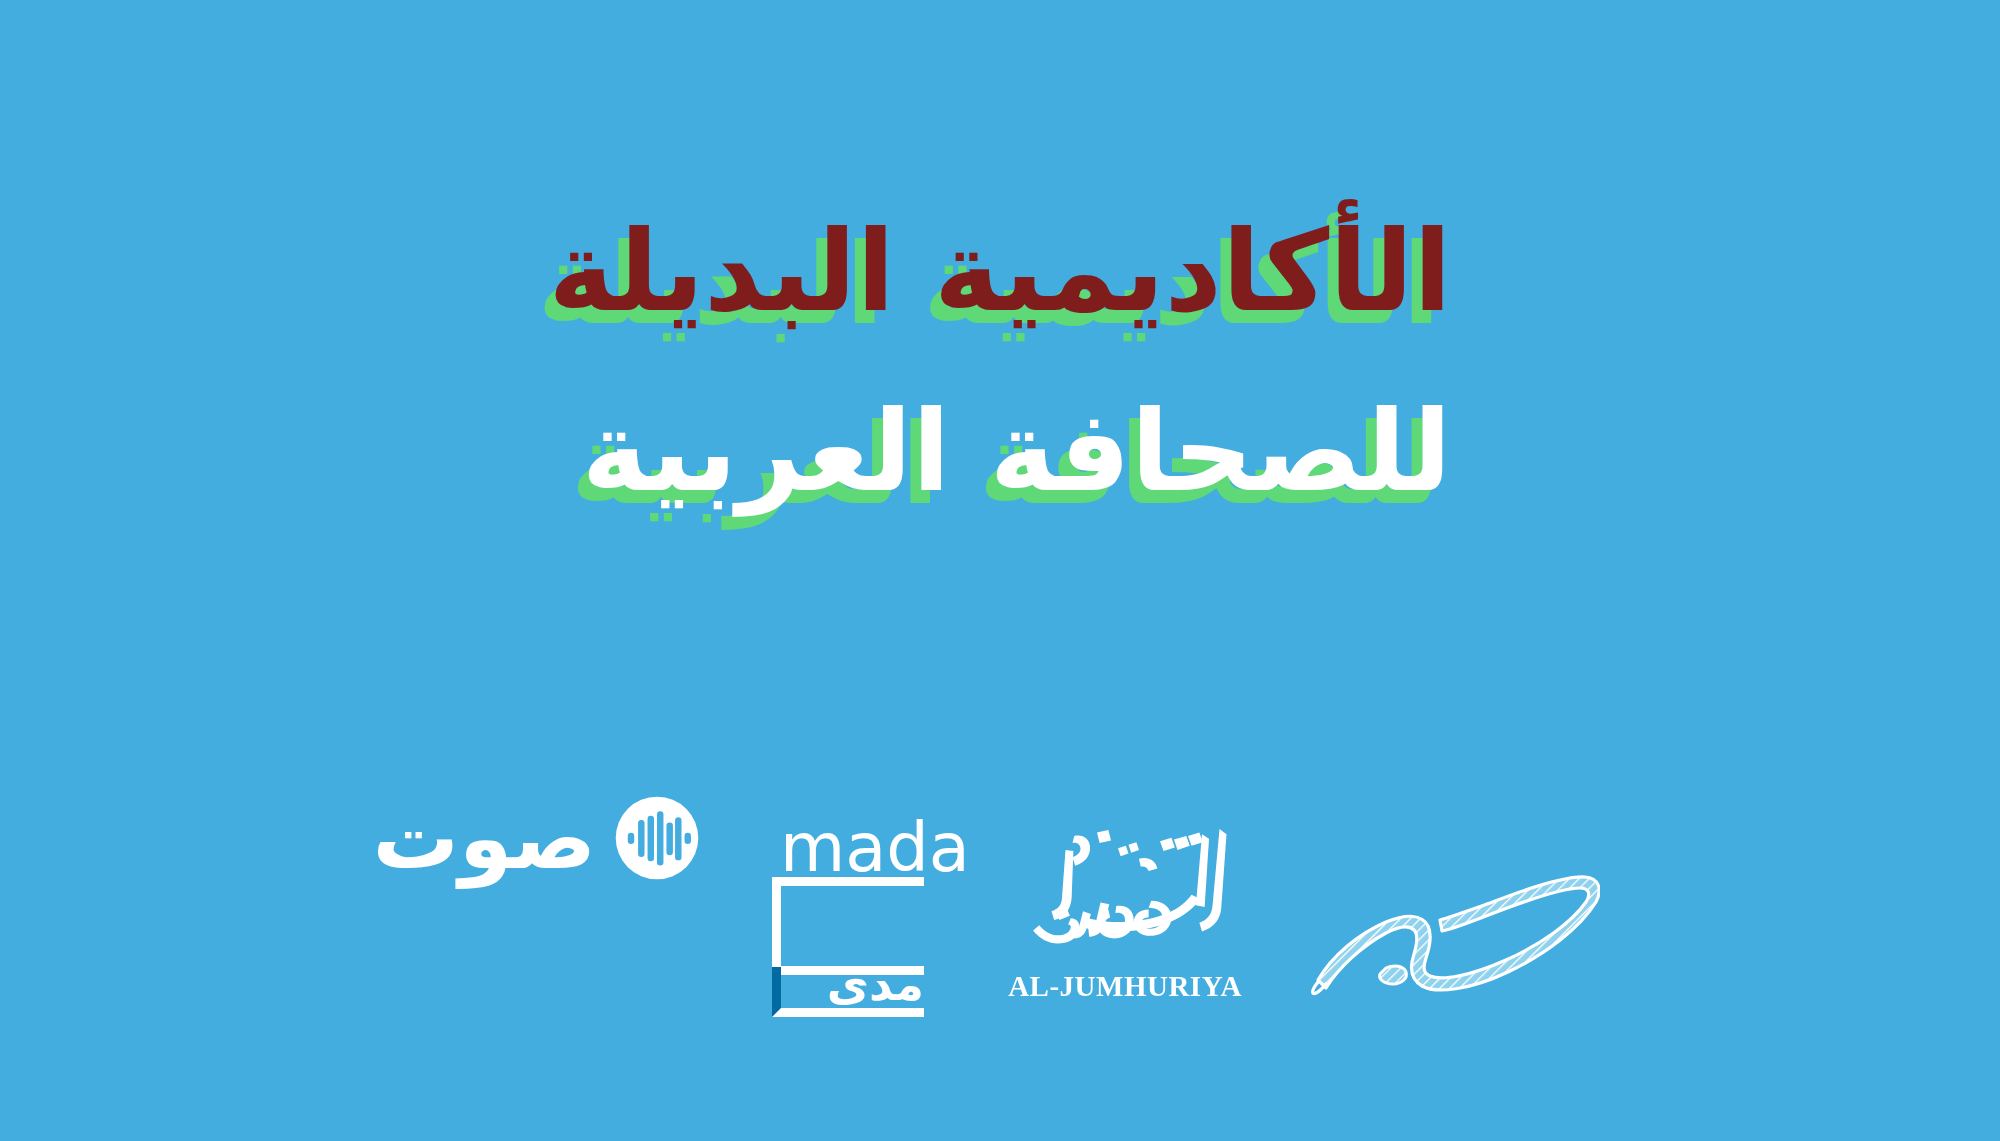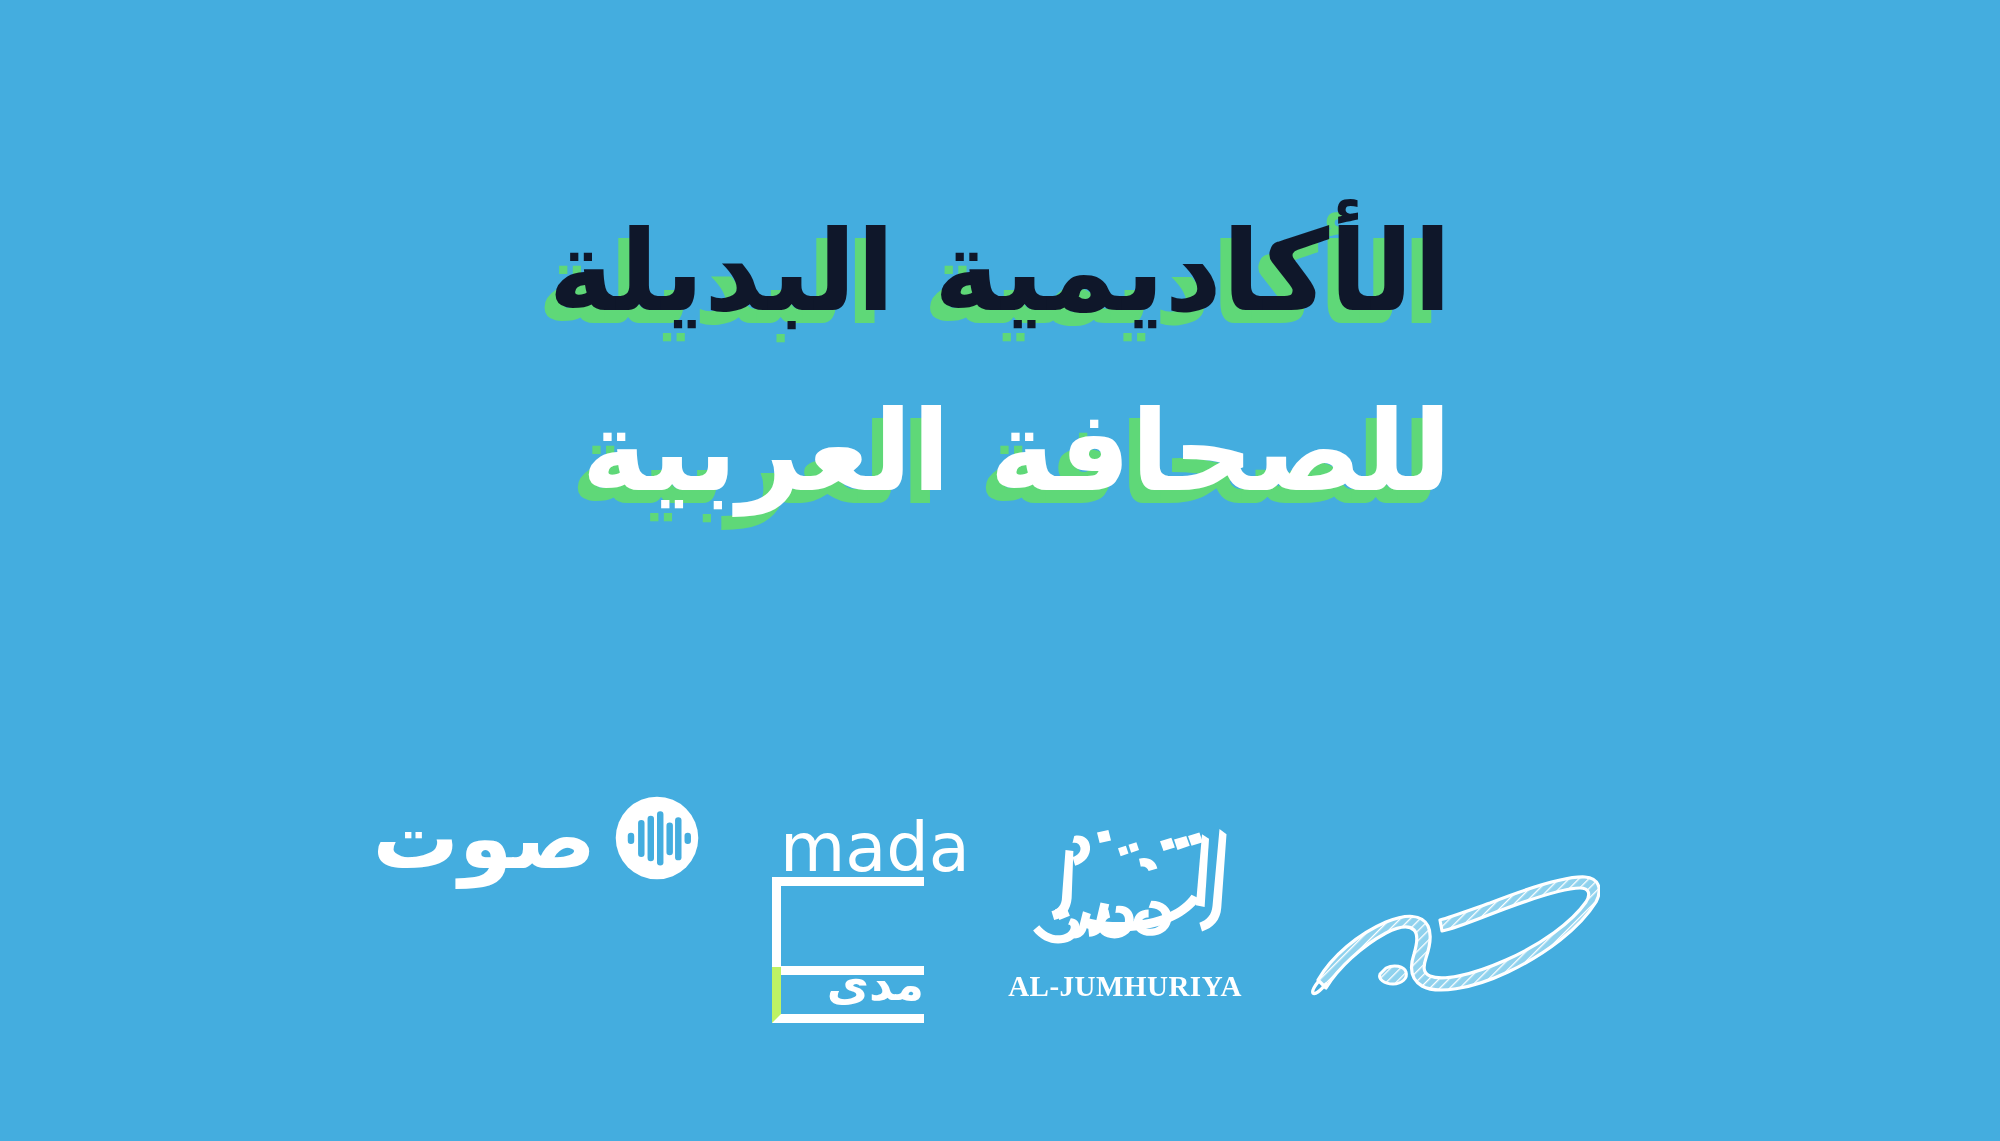--- a/index.html
+++ b/index.html
@@ -128,22 +128,22 @@
     border-top: 9px solid #FFFFFF;
     border-bottom: 9px solid #FFFFFF;
     border-right: 0;
     box-sizing: border-box;
   }
   .mada-arabic-wrap {
     position: absolute;
     top: 152px;
     left: 2px;
     width: 152px;
-    height: 56px;
-    border-left: 9px solid #bef264;
+    height: 50px;
+    border-left: 9px solid #0369a1;
     border-bottom: 9px solid #FFFFFF;
     box-sizing: border-box;
   }
   .mada-arabic {
     position: absolute;
     right: 0px;
     top: -6px;
     font-family: "DejaVu Sans", "Liberation Sans", sans-serif;
     font-size: 46px;
     font-weight: 700;
@@ -187,21 +187,21 @@
     height: 170px;
     display: block;
   }
 </style>
 </head>
 <body>
 
 <div id="poster" style="background: rgb(68, 173, 223);">
 
   <div class="headline">
-    <span class="headline-line line-1" style="color: #0f172a; text-shadow: rgb(95, 216, 120) -11px 13px 0px;">الأكاديمية البديلة</span>
+    <span class="headline-line line-1" style="color: #7f1d1d; text-shadow: rgb(95, 216, 120) -11px 13px 0px;">الأكاديمية البديلة</span>
     <span class="headline-line line-2" style="color: rgb(255, 255, 255); text-shadow: rgb(95, 216, 120) -11px 13px 0px;">للصحافة العربية</span>
   </div>
 
   <div class="logo-row">
 
     <div class="logo-cell logo-sowt">
       <span class="sowt-word">صوت</span>
       <span class="sowt-mark">
         <svg class="sowt-mark" viewBox="0 0 100 100" xmlns="http://www.w3.org/2000/svg" aria-hidden="true">
           <circle cx="50" cy="50" r="48" fill="#FFFFFF"></circle>

